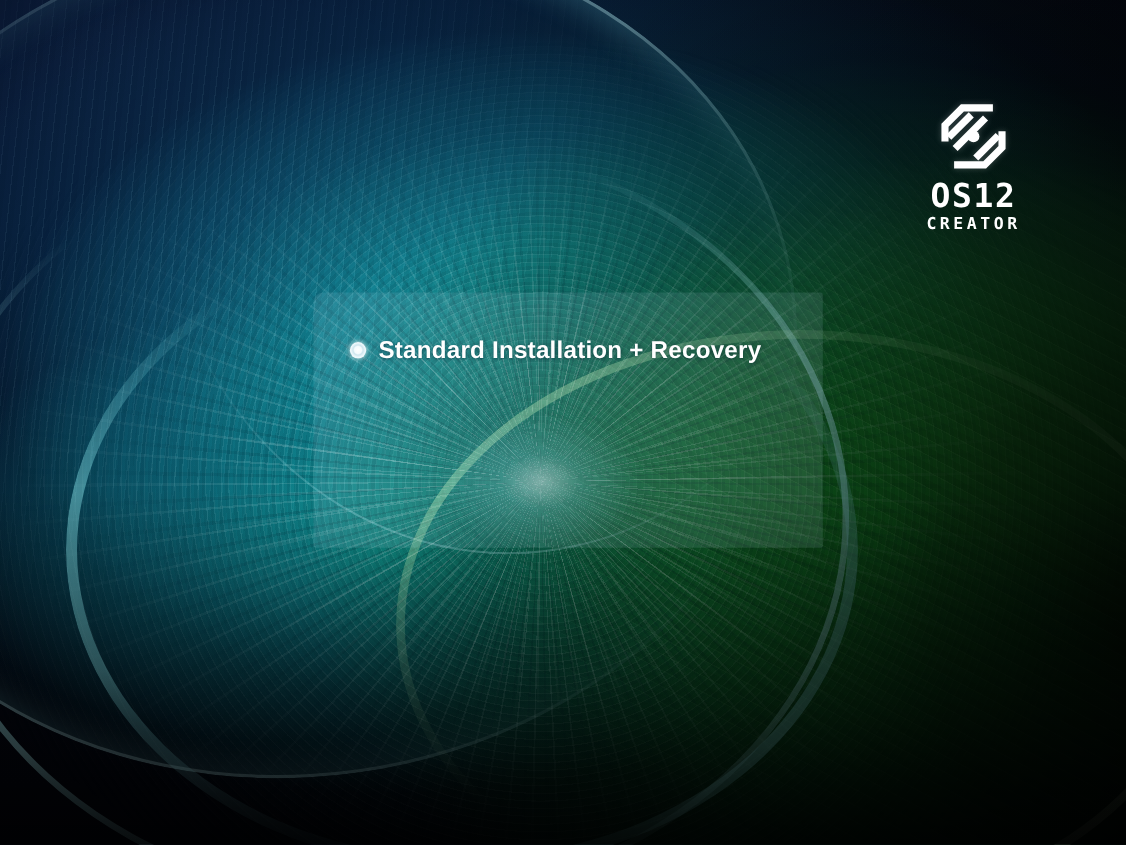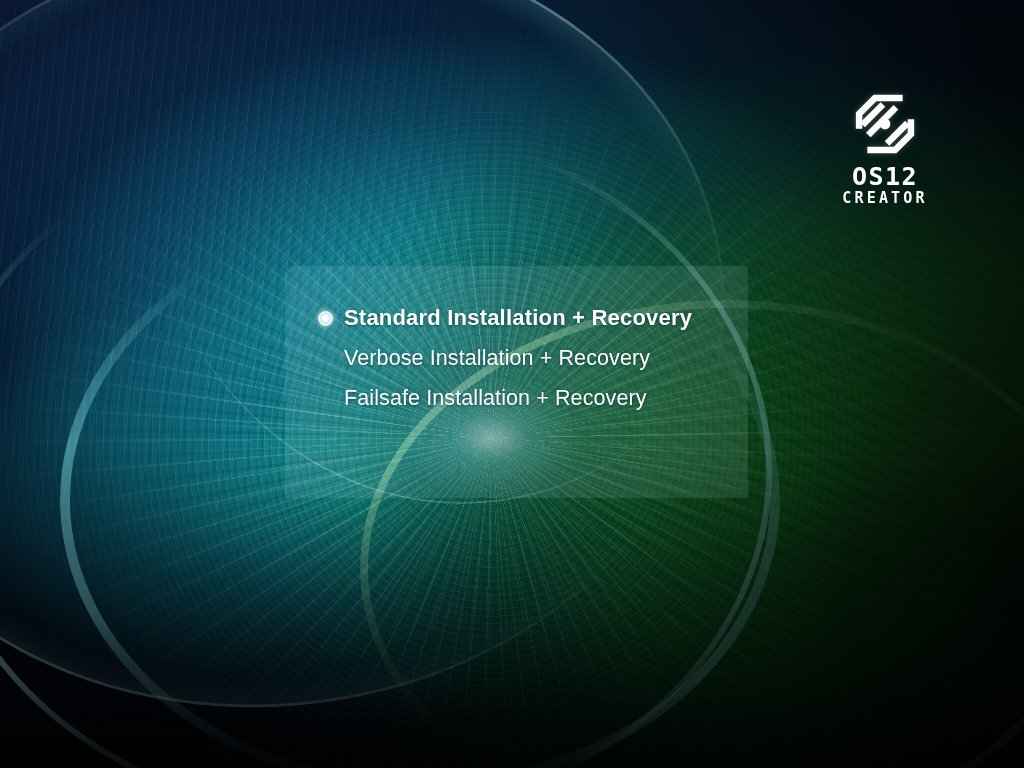--- a/index.html
+++ b/index.html
@@ -252,21 +252,21 @@
   #logo-mark {
     width: 72px;
     height: 72px;
     margin: 0 auto;
     display: block;
     filter: drop-shadow(0 0 3px rgba(255,255,255,0.22));
   }
 
   #logo-os12 {
     margin-top: 4px;
-    font-size: 25px;
+    font-size: 30px;
     font-weight: bold;
     color: #ffffff;
     letter-spacing: 1.5px;
     line-height: 1;
     font-family: "DejaVu Sans Mono", monospace;
   }
 
   #logo-creator {
     margin-top: 2px;
     font-size: 15px;
@@ -309,27 +309,22 @@
 
     <div class="menu-item selected">
       <span class="bullet-slot">
         <span class="radio-dot"></span>
       </span>
       <span class="menu-label">Standard Installation + Recovery</span>
     </div>
 
     <div class="menu-item">
       <span class="bullet-slot"></span>
-      <span class="menu-label">Verbose Installation + Recovery</span>
     </div>
 
-    <div class="menu-item">
-      <span class="bullet-slot"></span>
-      <span class="menu-label">Failsafe Installation + Recovery</span>
-    </div>
 
   </div>
 
   <div id="logo">
     <svg id="logo-mark" viewBox="0 0 100 100">
       <g fill="none" stroke="#ffffff" stroke-width="9" stroke-linecap="square">
         <path d="M70 14 H36 L14 36 V52"></path>
         <path d="M30 86 H64 L86 64 V48"></path>
         <path d="M62 30 L30 62"></path>
         <path d="M44 26 L22 48"></path>

